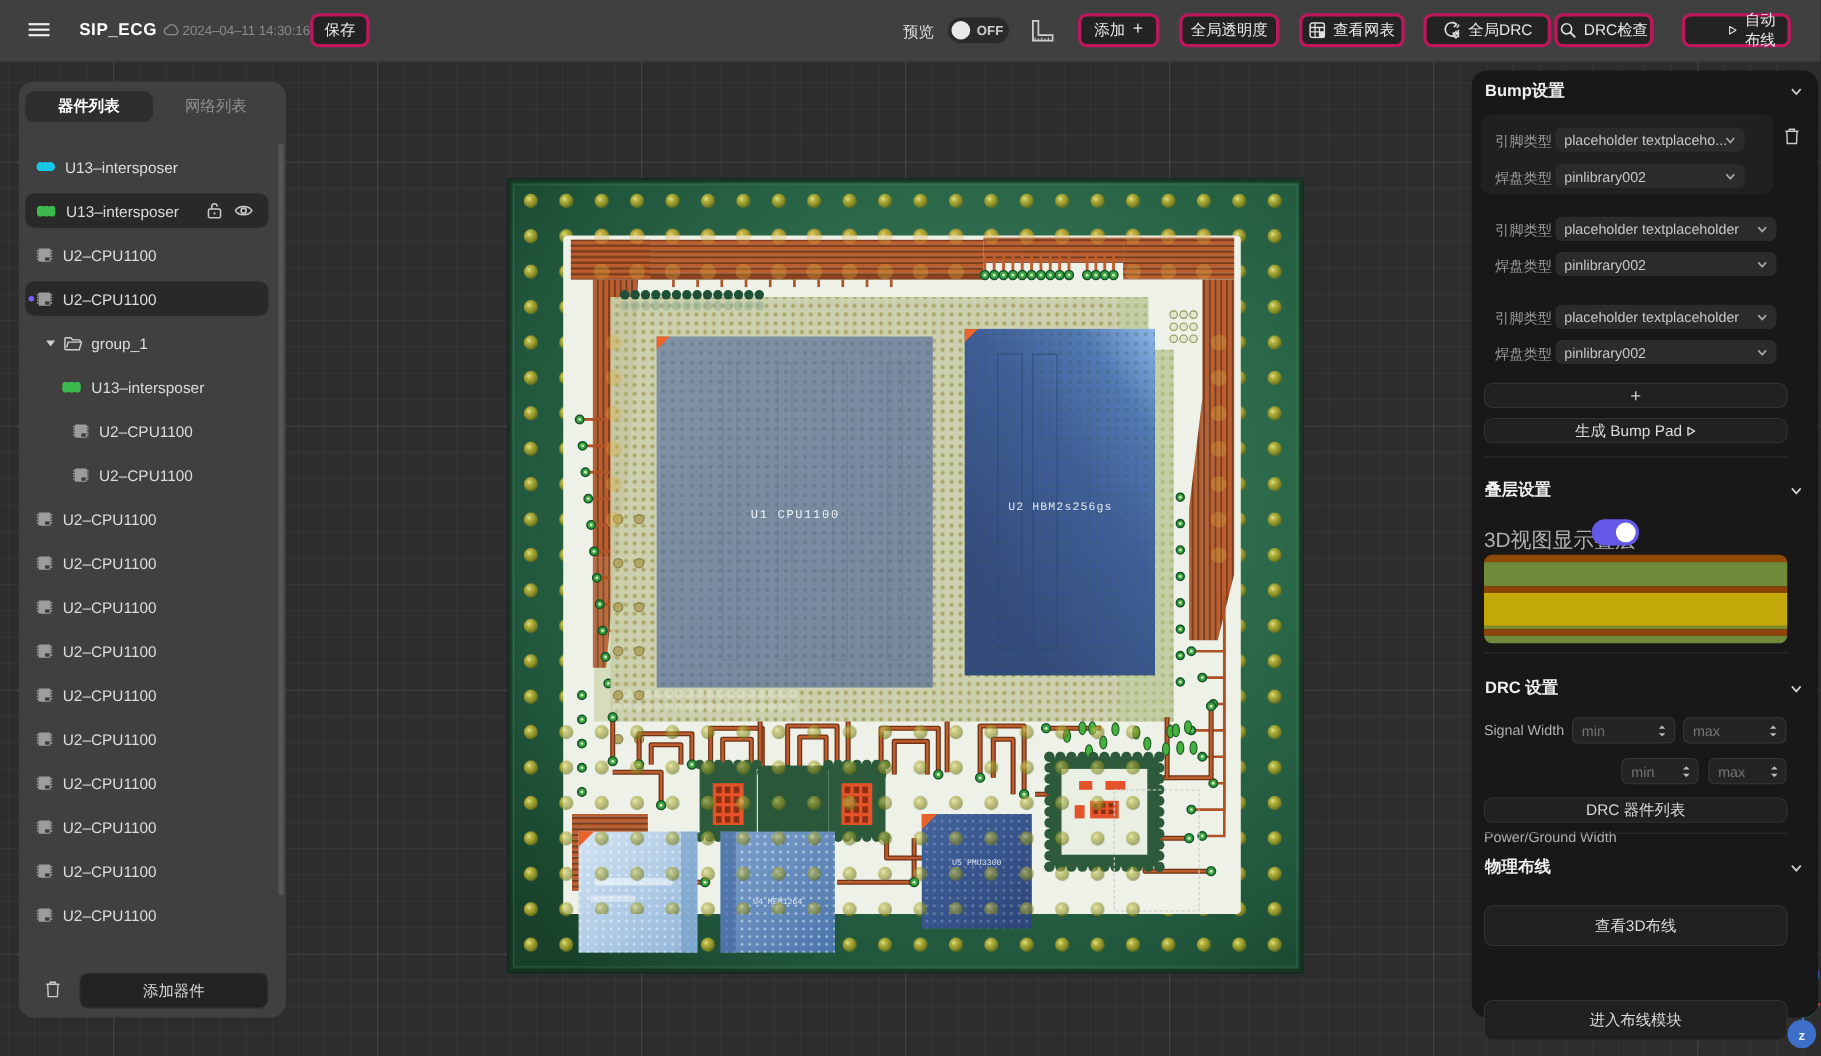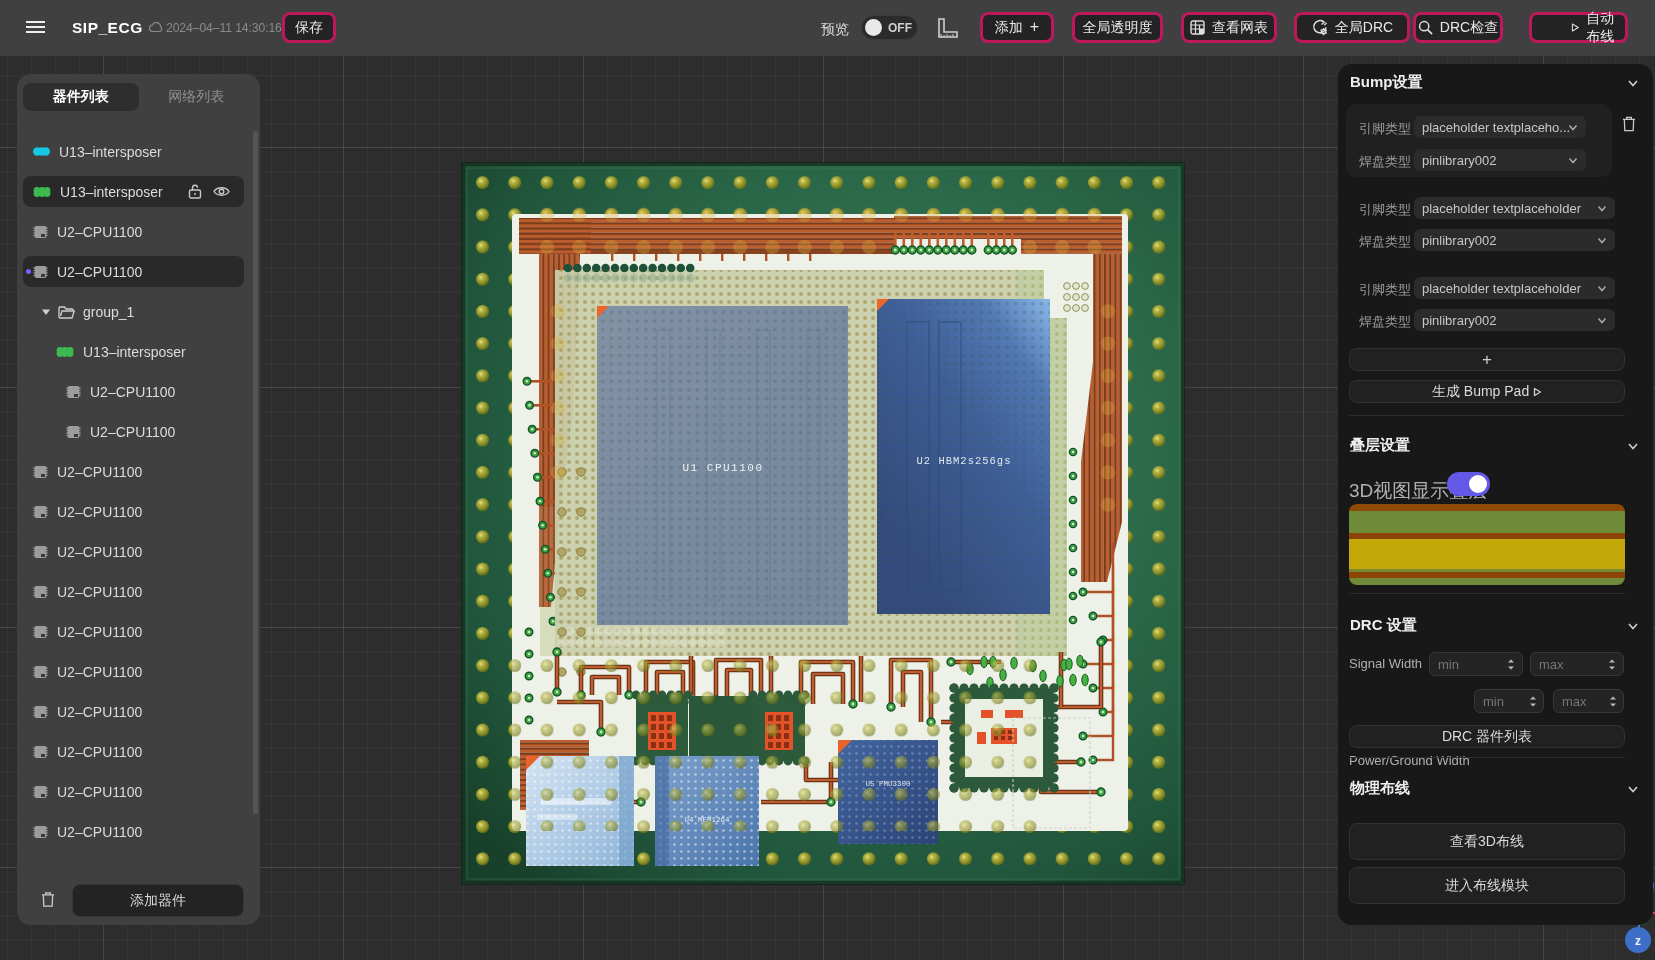--- a/index.html
+++ b/index.html
@@ -923,21 +923,21 @@
           <path d="M1 8.5 L4 11.5 L7 8.5 Z" fill="#bbb"></path>
         </svg></div>
     <div class="rbtn" style="top:661px;height:23px;">DRC 器件列表</div>
     <div class="rdiv" style="top:693px;"></div>
 
     <div class="rhead" style="top:715px;">物理布线</div>
     <svg class="chev" style="top:719px;" viewBox="0 0 12 12">
         <path d="M2 4 L6 8.5 L10 4" fill="none" stroke="#cfcfcf" stroke-width="1.6"></path>
       </svg>
     <div class="rbtn" style="top:759px;height:37px;">查看3D布线</div>
-    <div class="rbtn" style="top:803px;height:37px;">进入布线模块</div>
+    <div class="rbtn" style="top:845px;height:37px;">进入布线模块</div>
   </div>
   <div id="gizmo">
     <svg style="position:absolute;left:1596px;top:876px;z-index:10" width="59" height="84" viewBox="0 0 59 84">
         <line x1="44" y1="37" x2="59" y2="37" stroke="#cc4444" stroke-width="2"></line>
         <line x1="44" y1="37" x2="42" y2="64" stroke="#4a7fd4" stroke-width="2"></line>
         <circle cx="47" cy="10" r="11" fill="#3d6fc8"></circle>
         <circle cx="44" cy="37" r="12" fill="#2f8f3f"></circle>
         <text x="44" y="42" font-size="12" fill="#f2ead8" text-anchor="middle" font-weight="bold">y</text>
         <circle cx="42" cy="64" r="13" fill="#3d6fc8"></circle>
         <text x="42" y="69" font-size="12" fill="#eef" text-anchor="middle" font-weight="bold">z</text>

